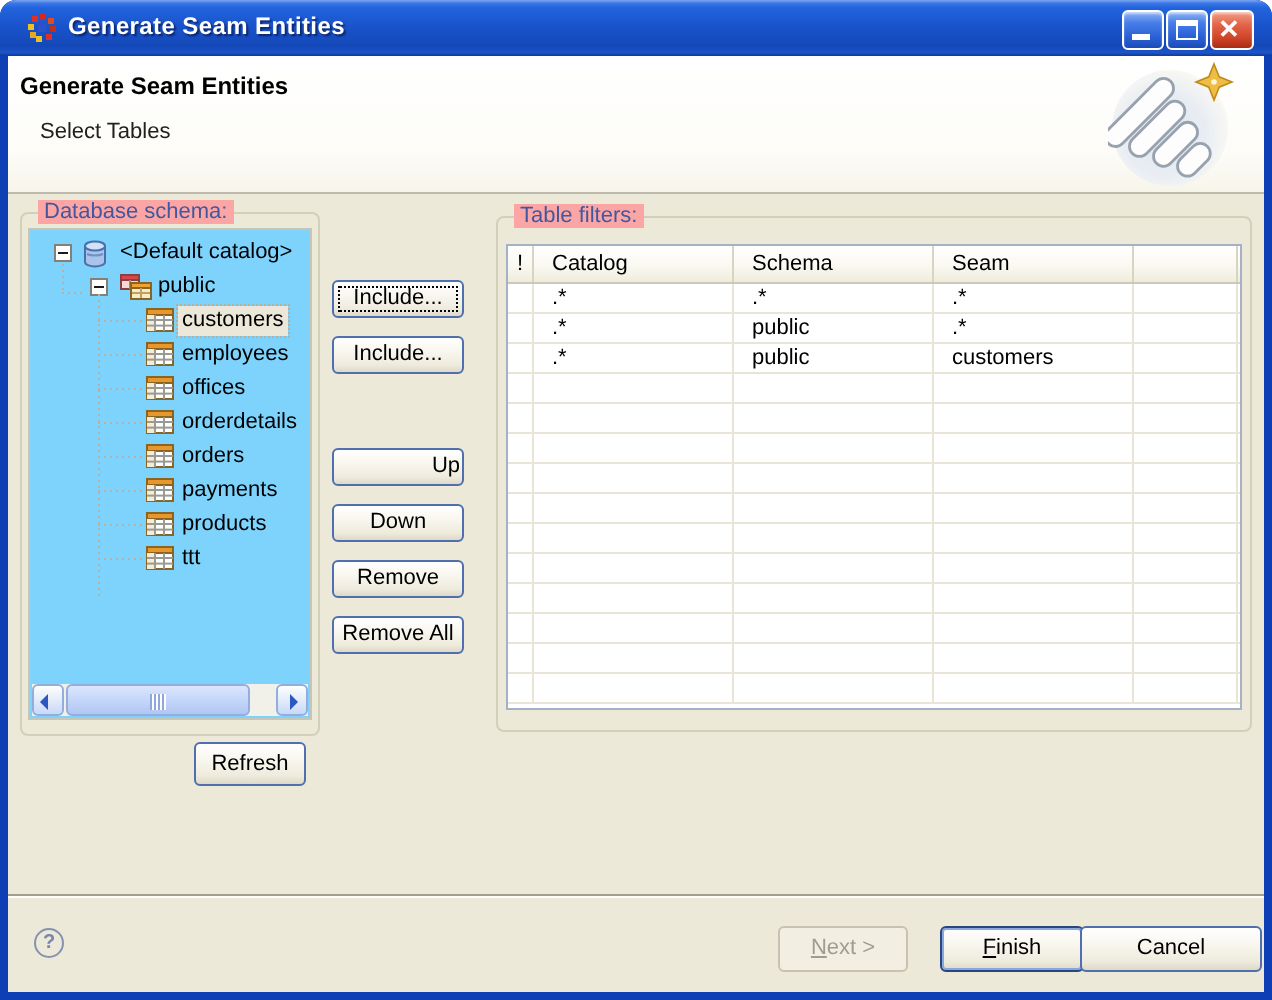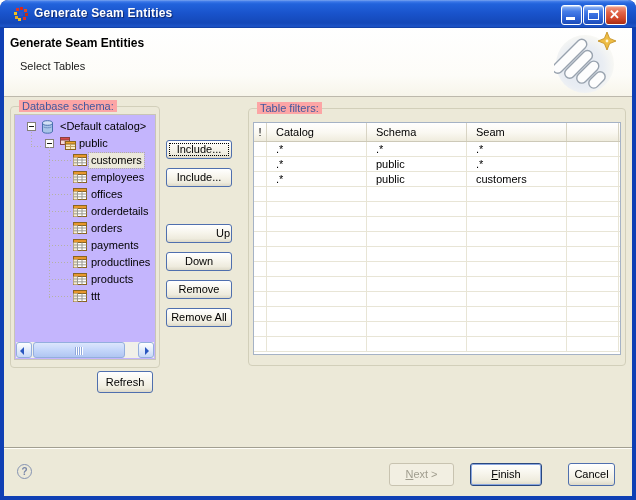--- a/index.html
+++ b/index.html
@@ -39,21 +39,21 @@
   }
   .wiz-title { position:absolute; left:6px; top:8px; font-size:12px; font-weight:bold; color:#000; }
   .wiz-subtitle { position:absolute; left:16px; top:32px; font-size:11px; color:#202020; }
   .wiz-image { position:absolute; left:550px; top:2px; width:66px; height:64px; }
   
   .groupbox { position:absolute; border:1px solid #d2cfba; border-radius:4px; }
   .gb-schema { left:6px; top:78px; width:150px; height:262px; }
   .gb-filters { left:244px; top:80px; width:378px; height:258px; }
   .gb-label { position:absolute; top:-7px; left:8px; background:#fca5a5; padding:0 3px; font-size:11px; color:#41589e; white-space:nowrap; }
   
-  .tree-panel { position:absolute; left:3px; top:7px; width:142px; height:246px; background:#c4b5fd; border:1px solid #c8c5b6; overflow:hidden; }
+  .tree-panel { position:absolute; left:3px; top:7px; width:142px; height:246px; background:#7dd3fc; border:1px solid #c8c5b6; overflow:hidden; }
   .tree-rows { position:absolute; left:0; top:3px; right:0; }
   .tree-row { position:relative; height:17px; font-size:11px; white-space:nowrap; }
   .tree-label { position:absolute; top:1px; height:15px; line-height:15px; padding:0 2px; color:#000; }
   .tree-label.sel { background:#ebe8da; outline:1px dotted #b3b0a0; }
   .expander { position:absolute; top:4px; width:9px; height:9px; background:#fff; border:1px solid #848078; }
   .expander .minus { position:absolute; left:1px; top:3px; width:5px; height:1px; background:#1a1a1a; }
   .t-icon { position:absolute; top:2px; }
   .vguide { position:absolute; width:1px; background:repeating-linear-gradient(180deg,#b5b2a5 0 1px,transparent 1px 3px); }
   .hstub { position:absolute; height:1px; background:repeating-linear-gradient(90deg,#b5b2a5 0 1px,transparent 1px 3px); }
   
@@ -260,33 +260,20 @@
               <span class="hstub" style="left: 34px; width: 22px; top: 8px;"></span>
               <svg width="14" height="12" viewBox="0 0 14 12" class="t-icon" style="left: 58px;">
                 <rect x="0.5" y="0.5" width="13" height="11" fill="#ffffff" stroke="#8a6420"></rect>
                 <rect x="0.5" y="0.5" width="13" height="3" fill="#e8972c" stroke="#8a6420"></rect>
                 <rect x="0.5" y="3.5" width="4" height="8" fill="#f5ecd2"></rect>
                 <line x1="4.5" y1="3.5" x2="4.5" y2="11.5" stroke="#9a9a92"></line>
                 <line x1="9" y1="3.5" x2="9" y2="11.5" stroke="#9a9a92"></line>
                 <line x1="0.5" y1="6" x2="13.5" y2="6" stroke="#9a9a92"></line>
                 <line x1="0.5" y1="8.8" x2="13.5" y2="8.8" stroke="#9a9a92"></line>
               </svg>
-              <span class="tree-label" style="left: 74px;">productlines</span>
-            </div>
-            <div class="tree-row">
-              <span class="hstub" style="left: 34px; width: 22px; top: 8px;"></span>
-              <svg width="14" height="12" viewBox="0 0 14 12" class="t-icon" style="left: 58px;">
-                <rect x="0.5" y="0.5" width="13" height="11" fill="#ffffff" stroke="#8a6420"></rect>
-                <rect x="0.5" y="0.5" width="13" height="3" fill="#e8972c" stroke="#8a6420"></rect>
-                <rect x="0.5" y="3.5" width="4" height="8" fill="#f5ecd2"></rect>
-                <line x1="4.5" y1="3.5" x2="4.5" y2="11.5" stroke="#9a9a92"></line>
-                <line x1="9" y1="3.5" x2="9" y2="11.5" stroke="#9a9a92"></line>
-                <line x1="0.5" y1="6" x2="13.5" y2="6" stroke="#9a9a92"></line>
-                <line x1="0.5" y1="8.8" x2="13.5" y2="8.8" stroke="#9a9a92"></line>
-              </svg>
               <span class="tree-label" style="left: 74px;">products</span>
             </div>
             <div class="tree-row">
               <span class="hstub" style="left: 34px; width: 22px; top: 8px;"></span>
               <svg width="14" height="12" viewBox="0 0 14 12" class="t-icon" style="left: 58px;">
                 <rect x="0.5" y="0.5" width="13" height="11" fill="#ffffff" stroke="#8a6420"></rect>
                 <rect x="0.5" y="0.5" width="13" height="3" fill="#e8972c" stroke="#8a6420"></rect>
                 <rect x="0.5" y="3.5" width="4" height="8" fill="#f5ecd2"></rect>
                 <line x1="4.5" y1="3.5" x2="4.5" y2="11.5" stroke="#9a9a92"></line>
                 <line x1="9" y1="3.5" x2="9" y2="11.5" stroke="#9a9a92"></line>
@@ -431,15 +418,15 @@
             <div class="fcell c4"></div>
           </div>
         </div>
     </div>
 
     <div class="separator"></div>
     <div class="help-circle">?</div>
     <button class="xpbtn footer" id="btn-back" style="left:308px; width:72px;margin-top:45px;">&lt; <u>B</u>ack</button>
     <button class="xpbtn footer disabled" id="btn-next" style="left:385px; width:65px;"><u>N</u>ext &gt;</button>
     <button class="xpbtn footer default" id="btn-finish" style="left:466px; width:72px;"><u>F</u>inish</button>
-    <button class="xpbtn footer" id="btn-cancel" style="left:564px; width:47px;">Cancel</button>
+    <button class="xpbtn footer" id="btn-cancel" style="left:536px; width:91px;">Cancel</button>
   </div>
 </div>
 
 </body></html>

